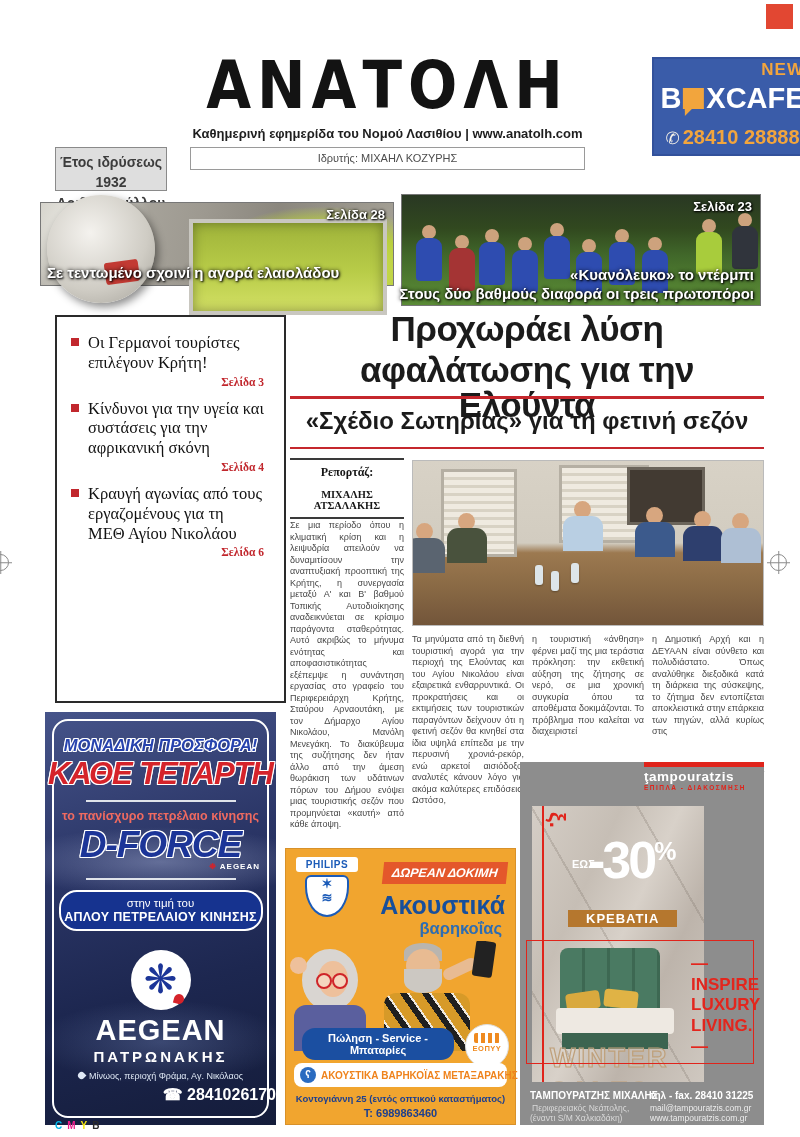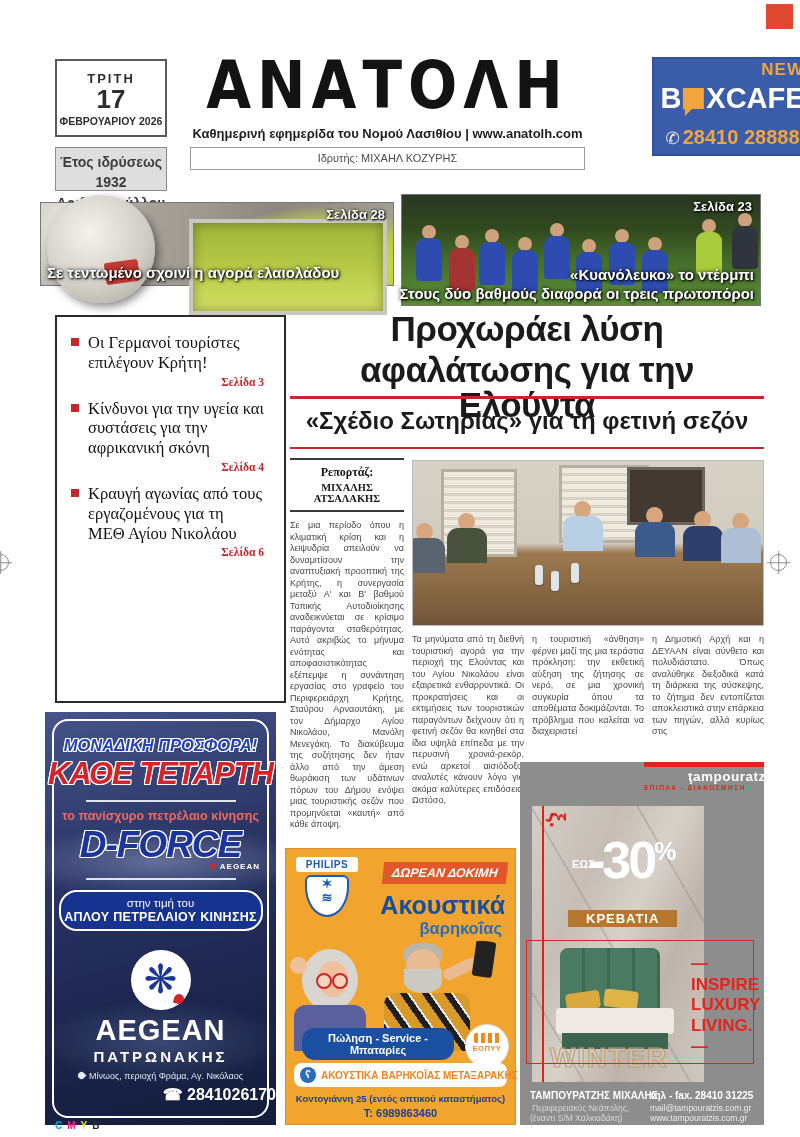--- a/index.html
+++ b/index.html
@@ -69,21 +69,21 @@
   .sb-ref{display:block;text-align:right;color:#c1272d;font-weight:bold;font-size:11.5px;margin-top:3px;}
 
   
   .hl-line{left:290px;width:474px;text-align:center;font-weight:900;font-size:35px;line-height:1.0;
            color:#1b1b1b;letter-spacing:-0.5px;}
   .rule-red{left:290px;width:474px;background:#c5272d;}
   .subhl{left:290px;top:407px;width:474px;text-align:center;font-weight:900;font-size:24px;color:#1b1b1b;}
   .byline{left:290px;top:458px;width:114px;border-top:2px solid #3a3a3a;border-bottom:2px solid #3a3a3a;
           padding:5px 0 6px 0;text-align:center;font-family:"Liberation Serif",serif;font-weight:bold;color:#161616;}
   .byline .b1{font-size:12px;}
-  .byline .b2{font-size:10.5px;margin-top:2px;}
+  .byline .b2{font-size:10.5px;margin-top:9px;}
   .body-col{font-size:9px;line-height:1.28;color:#474747;text-align:justify;overflow:hidden;}
   .c1{left:290px;top:520px;width:114px;height:338px;}
   .c2{left:412px;top:634px;width:112px;height:210px;}
   .c3{left:532px;top:634px;width:112px;height:160px;}
   .c4{left:652px;top:634px;width:112px;height:140px;}
   .continuation{left:592px;top:770px;width:172px;text-align:right;font-style:italic;font-weight:900;
                 font-size:10px;color:#222;}
 
   
   .mphoto{left:412px;top:460px;width:352px;height:166px;overflow:hidden;border:1px solid #bbb;box-sizing:border-box;
@@ -169,21 +169,21 @@
   .ear-ic{flex:0 0 auto;width:16px;height:16px;border-radius:50%;background:#2a6bc0;color:#fff;
           font-size:10px;font-weight:900;text-align:center;line-height:16px;}
   .ph-store{font-weight:900;font-size:10px;color:#ef831c;white-space:nowrap;}
   .ph-addr{position:absolute;left:0;right:0;bottom:20px;text-align:center;font-weight:bold;font-size:9.5px;color:#1c3f8f;}
   .ph-tel{position:absolute;left:0;right:0;bottom:5px;text-align:center;font-weight:900;font-size:11px;color:#1c3f8f;}
 
   
   .ad-tz{left:520px;top:762px;width:244px;height:363px;background:#8d8d8d;}
   .tz-logo{position:absolute;top:0;right:0;width:120px;}
   .tz-bar{height:5px;background:#e0241b;margin-bottom:2px;}
-  .tz-word{color:#fff;font-weight:900;font-size:13.5px;letter-spacing:.5px;margin-left:44px;}
+  .tz-word{color:#fff;font-weight:900;font-size:13.5px;letter-spacing:.5px;}
   .tz-sub{color:#e0241b;font-weight:bold;font-size:6.5px;letter-spacing:1.5px;}
   .tz-photo{position:absolute;left:12px;top:44px;width:172px;height:276px;overflow:hidden;
     background:
       repeating-linear-gradient(60deg, rgba(120,110,100,0) 0 44px, rgba(120,110,100,.25) 44px 46px, rgba(120,110,100,0) 46px 92px),
       linear-gradient(115deg,#d5cec6 0%,#c6beb5 30%,#d8d1c9 50%,#bdb4ab 70%,#cfc8c0 100%);}
   .tz-redline{position:absolute;left:10px;top:0;bottom:0;width:2px;background:#e0241b;}
   .tz-xi{position:absolute;left:12px;top:6px;color:#e0241b;font-weight:900;font-size:22px;writing-mode:vertical-rl;}
   .tz-eos{position:absolute;left:40px;top:52px;color:#fff;font-weight:bold;font-size:11px;}
   .tz-num{position:absolute;left:56px;top:24px;color:#fff;font-weight:900;font-size:52px;letter-spacing:-3px;}
   .tz-pct{font-size:25px;vertical-align:18px;letter-spacing:0;}
@@ -207,25 +207,20 @@
   .tz-mail{position:absolute;left:130px;top:341px;font-size:8.5px;color:#ececec;}
   .tz-web{position:absolute;left:130px;top:351px;font-size:8.5px;color:#ececec;}
 </style>
 </head>
 <body>
 
 <div id="page">
 
   <div class="abs corner-red"></div>
 
-  <div class="abs date-box">
-    <div class="date-weekday">ΤΡΙΤΗ</div>
-    <div class="date-day">17</div>
-    <div class="date-month">ΦΕΒΡΟΥΑΡΙΟΥ 2026</div>
-  </div>
 
   <div class="abs found-box">
     <div>Έτος ιδρύσεως 1932</div>
     <div>Αριθμός φύλλου</div>
     <div>20.254</div>
   </div>
 
   <div class="abs masthead-title">ΑΝΑΤΟΛΗ</div>
   <div class="abs masthead-sub">Καθημερινή εφημερίδα του Νομού Λασιθίου | www.anatolh.com</div>
   <div class="abs founder-strip">Ιδρυτής: ΜΙΧΑΗΛ ΚΟΖΥΡΗΣ</div>

